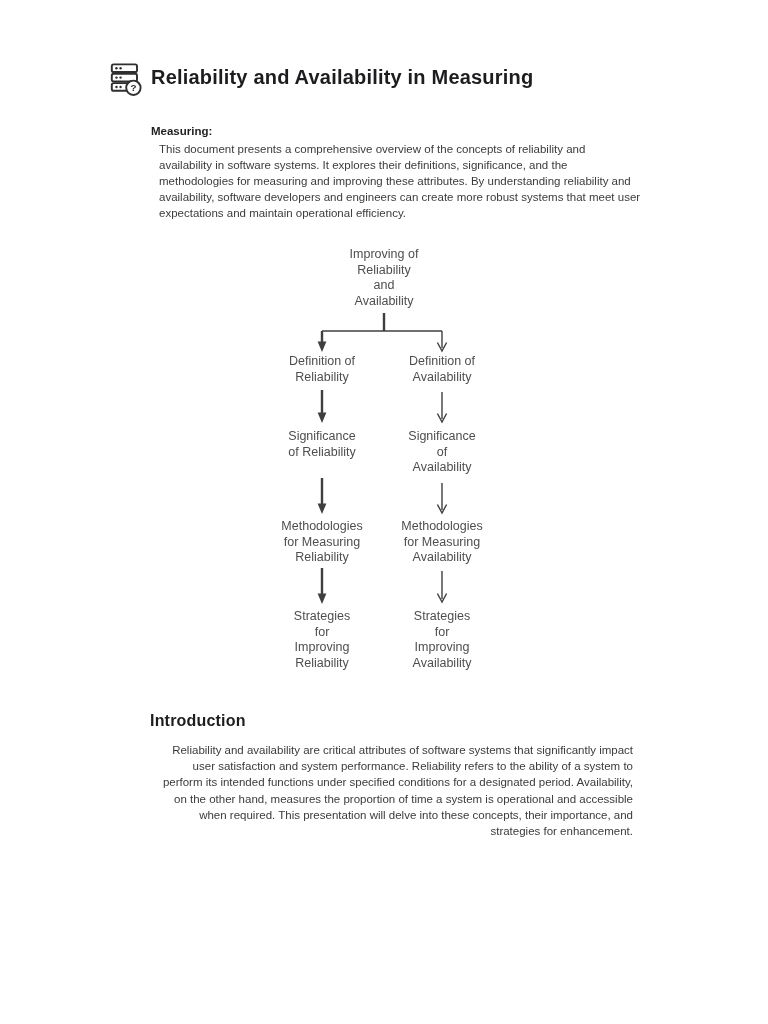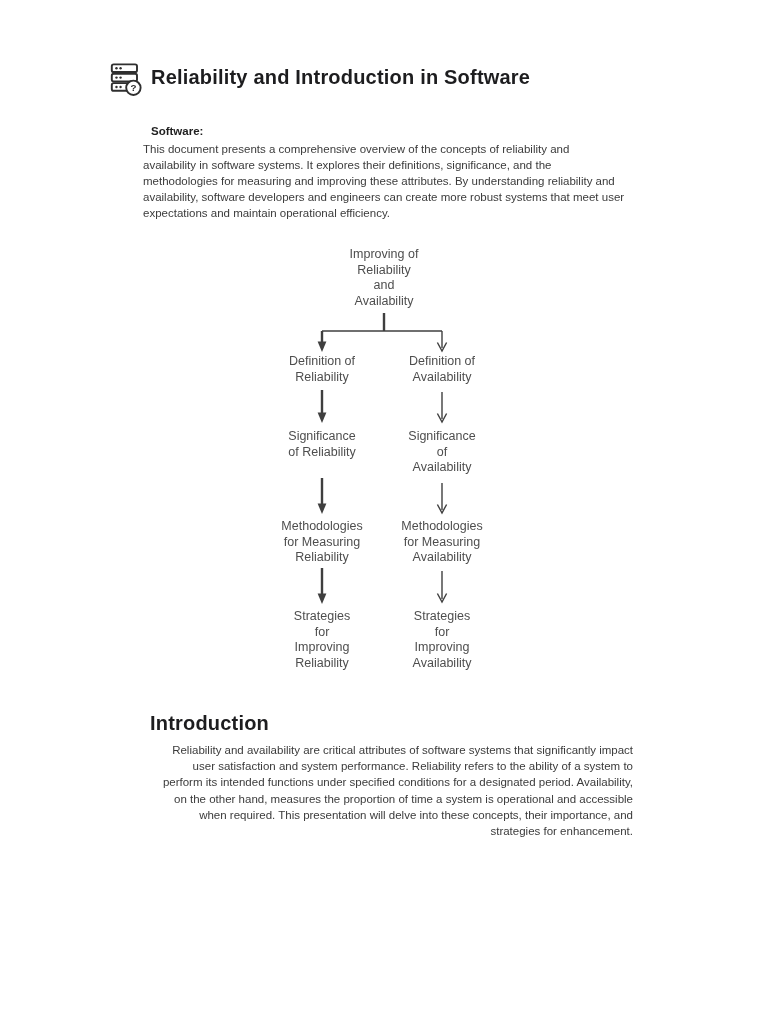--- a/index.html
+++ b/index.html
@@ -24,21 +24,21 @@
     color:var(--text-title);
   }
   .title-icon{
     position:absolute;left:110px;top:62px;width:36px;height:36px;
   }
   .abstract-label{
     position:absolute;left:151px;top:125px;
     font-size:11.5px;font-weight:700;color:#1f1f1f;
   }
   .abstract-body{
-    position:absolute;left:143px;top:141px;width:482px;
+    position:absolute;left:159px;top:141px;width:482px;
     font-size:11.5px;line-height:16px;color:var(--text-body);
   }
   .flow-node{
     position:absolute;width:160px;
     text-align:center;white-space:pre-line;
     font-size:12.5px;line-height:15.5px;
     color:var(--diagram-text);
   }
   .node-root  {left:304px;top:247px;}
   .node-l1-left {left:242px;top:354px;}
@@ -53,21 +53,21 @@
     position:absolute;left:0;top:240px;width:768px;height:450px;
     pointer-events:none;
   }
   .flow-arrows .ln{stroke:var(--arrow);fill:none;}
   .flow-arrows .thick{stroke-width:2.4;}
   .flow-arrows .med{stroke-width:1.6;}
   .flow-arrows .thin{stroke-width:1.4;}
   .flow-arrows .head-fill{fill:var(--arrow);stroke:none;}
   .intro-heading{
     position:absolute;left:150px;top:712px;
-    font-size:20px;font-weight:700;letter-spacing:.2px;
+    font-size:16px;font-weight:700;letter-spacing:.2px;
     color:var(--text-title);
   }
   .intro-body{
     position:absolute;left:151px;top:742px;width:482px;
     font-size:11.5px;line-height:16.2px;color:var(--text-body);text-align:right;
   }
 </style>
 </head>
 <body>
 
@@ -83,23 +83,23 @@
       <circle cx="5.4" cy="5.2" r="1"></circle>
         <circle cx="8.8" cy="5.2" r="1"></circle>
       <circle cx="5.4" cy="13" r="1"></circle>
         <circle cx="8.8" cy="13" r="1"></circle>
       <circle cx="5.4" cy="20.8" r="1"></circle>
         <circle cx="8.8" cy="20.8" r="1"></circle>
     </g>
     <circle cx="19.5" cy="21.5" r="6" fill="#ffffff" stroke="#2f2f2f" stroke-width="1.6"></circle>
     <text x="19.5" y="24.4" text-anchor="middle" font-size="8.2" font-weight="bold" fill="#2f2f2f" font-family="'Liberation Sans',sans-serif">?</text>
   </svg>
-  <h1 class="doc-title">Reliability and Introduction in Software</h1>
+  <h1 class="doc-title">Reliability and Availability in Measuring</h1>
 
-  <div class="abstract-label">Software:</div>
+  <div class="abstract-label">Measuring:</div>
   <div class="abstract-body">This document presents a comprehensive overview of the concepts of reliability and availability in software systems. It explores their definitions, significance, and the methodologies for measuring and improving these attributes. By understanding reliability and availability, software developers and engineers can create more robust systems that meet user expectations and maintain operational efficiency.</div>
 
   <div class="flow-node node-root">Improving of
 Reliability
 and
 Availability</div>
   <div class="flow-node node-l1-left">Definition of
 Reliability</div>
   <div class="flow-node node-l1-right">Definition of
 Availability</div>

